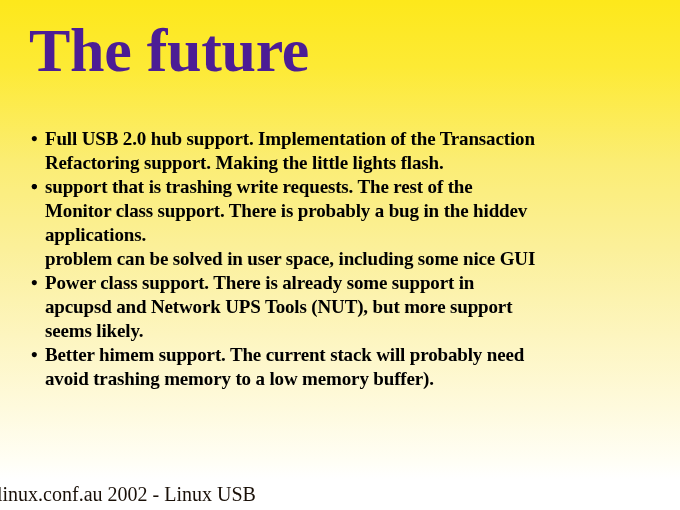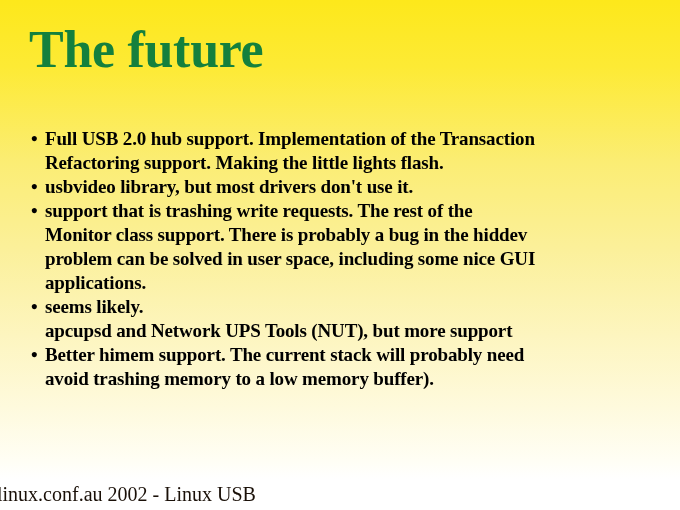--- a/index.html
+++ b/index.html
@@ -39,24 +39,24 @@
                 #fdf5bf 70%,
                 #fefadd 85%,
                 #fffef4 96%,
                 #ffffff 100%);
   }
 
   #title {
     position: absolute;
     left: 29px;
     top: 22px;
-    font-size: 52px;
+    font-size: 62px;
     line-height: 56px;
     font-weight: bold;
-    color: #15803d;
+    color: #4c1d95;
     letter-spacing: -0.3px;
     white-space: nowrap;
   }
 
   #bullet-list {
     position: absolute;
     left: 30px;
     top: 127px;
     width: 636px;
   }
@@ -125,37 +125,37 @@
       <div class="bullet-item">
         <span class="bullet-mark">•</span>
         <div class="bullet-lines">
           <div class="bullet-line">Full USB 2.0 hub support. Implementation of the Transaction</div>
           <div class="bullet-line">Refactoring support. Making the little lights flash.</div>
         </div>
       </div>
       <div class="bullet-item">
         <span class="bullet-mark">•</span>
         <div class="bullet-lines">
-          <div class="bullet-line">usbvideo library, but most drivers don't use it.</div>
         </div>
       </div>
       <div class="bullet-item">
         <span class="bullet-mark">•</span>
         <div class="bullet-lines">
           <div class="bullet-line">support that is trashing write requests. The rest of the</div>
           <div class="bullet-line">Monitor class support. There is probably a bug in the hiddev</div>
+          <div class="bullet-line">applications.</div>
           <div class="bullet-line">problem can be solved in user space, including some nice GUI</div>
-          <div class="bullet-line">applications.</div>
         </div>
       </div>
       <div class="bullet-item">
         <span class="bullet-mark">•</span>
         <div class="bullet-lines">
+          <div class="bullet-line">Power class support. There is already some support in</div>
+          <div class="bullet-line">apcupsd and Network UPS Tools (NUT), but more support</div>
           <div class="bullet-line">seems likely.</div>
-          <div class="bullet-line">apcupsd and Network UPS Tools (NUT), but more support</div>
         </div>
       </div>
       <div class="bullet-item">
         <span class="bullet-mark">•</span>
         <div class="bullet-lines">
           <div class="bullet-line">Better himem support. The current stack will probably need</div>
           <div class="bullet-line">avoid trashing memory to a low memory buffer).</div>
         </div>
       </div>
     </div>

